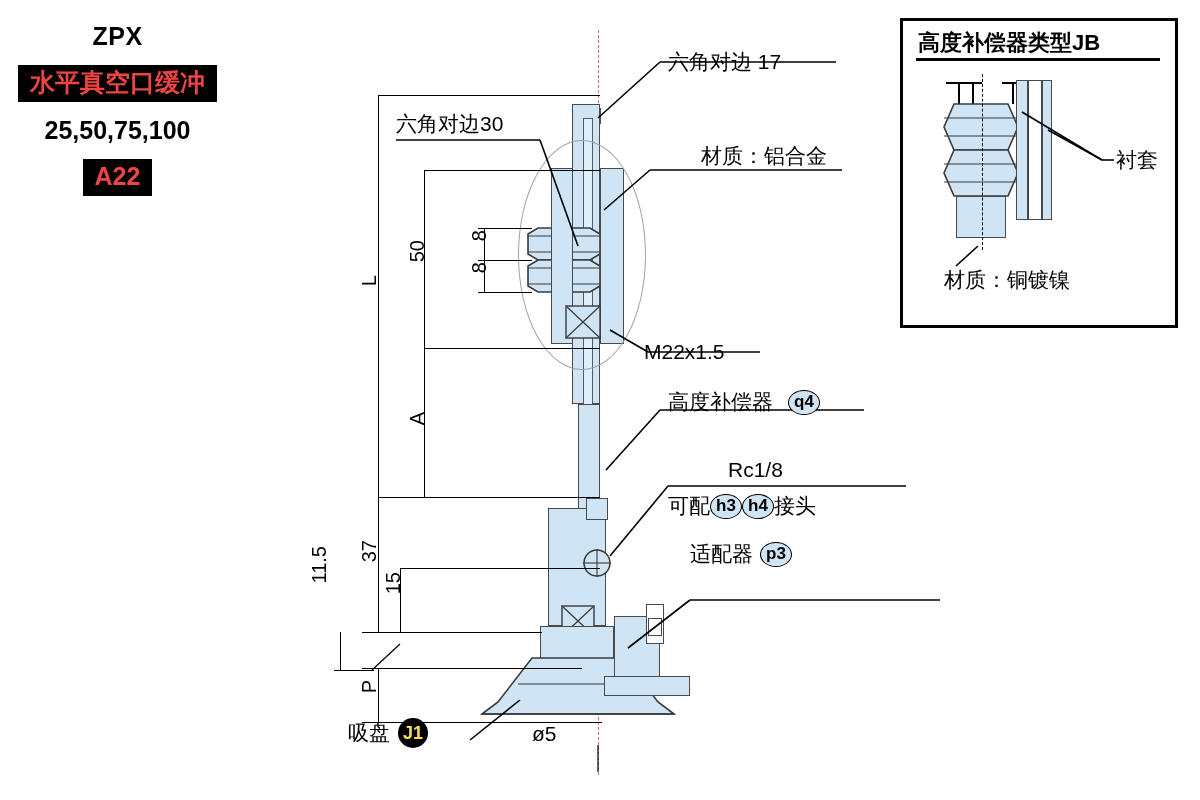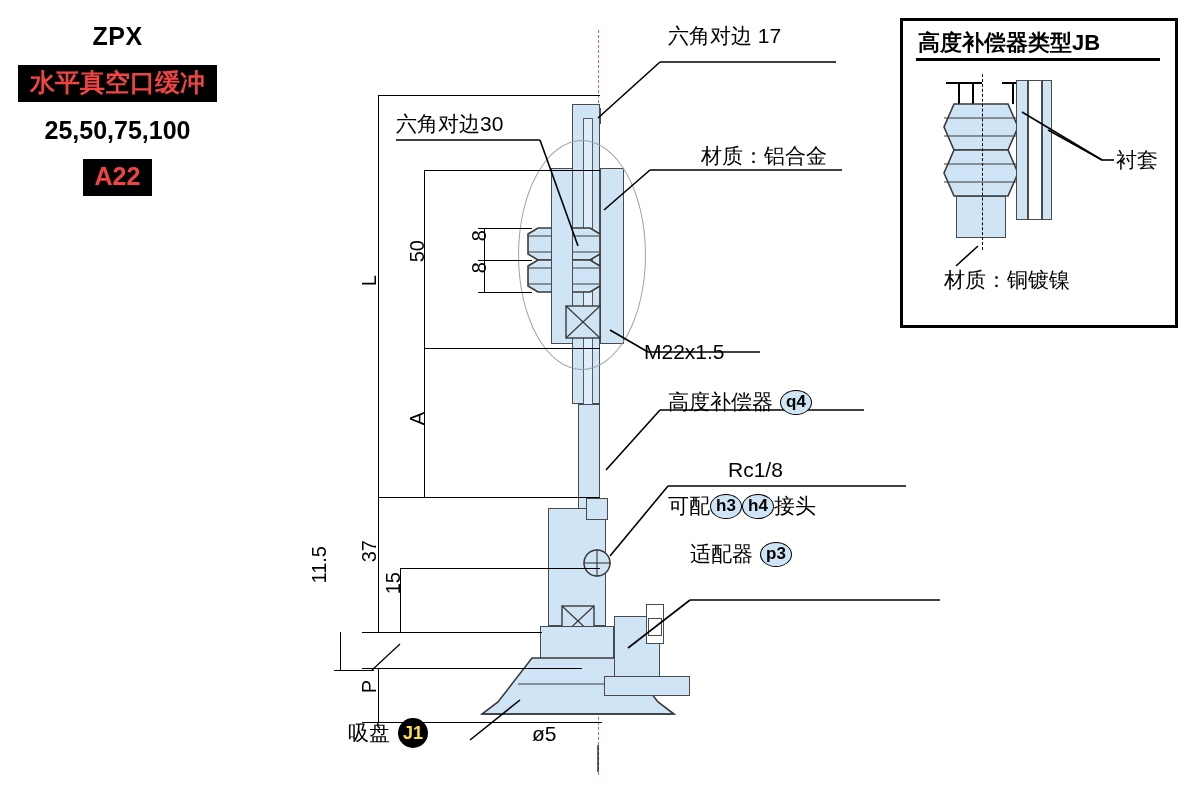--- a/index.html
+++ b/index.html
@@ -343,26 +343,26 @@
     <line x1="668" y1="486" x2="906" y2="486" stroke="#000" stroke-width="1.6"></line>
 
     <line x1="628" y1="648" x2="690" y2="600" stroke="#000" stroke-width="1.6"></line>
     <line x1="690" y1="600" x2="940" y2="600" stroke="#000" stroke-width="1.6"></line>
 
     <line x1="470" y1="740" x2="520" y2="700" stroke="#000" stroke-width="1.6"></line>
 
     <line x1="598" y1="745" x2="598" y2="772" stroke="#000" stroke-width="1.2"></line>
   </svg>
 
-  <div class="abs lbl" style="left:668px;top:22px;">六角对边 17</div>
+  <div class="abs lbl" style="left:668px;top:48px;">六角对边 17</div>
   <div class="abs lbl" style="left:396px;top:110px;">六角对边30</div>
   <div class="abs lbl" style="left:658px;top:142px;margin-left:43px;">材质：铝合金</div>
   <div class="abs lbl" style="left:644px;top:340px;">M22x1.5</div>
 
-  <div class="abs" style="left:668px;top:388px;display:flex;align-items:center;gap:7px;">
+  <div class="abs" style="left:668px;top:388px;display:flex;align-items:center;gap:15px;">
     <span class="lbl">高度补偿器</span>
     <span class="badge">q4</span>
   </div>
 
   <div class="abs lbl" style="left:728px;top:458px;">Rc1/8</div>
 
   <div class="abs" style="left:668px;top:492px;display:flex;align-items:center;">
     <span class="lbl">可配</span>
     <span class="badge">h3</span>
     <span class="badge">h4</span>

